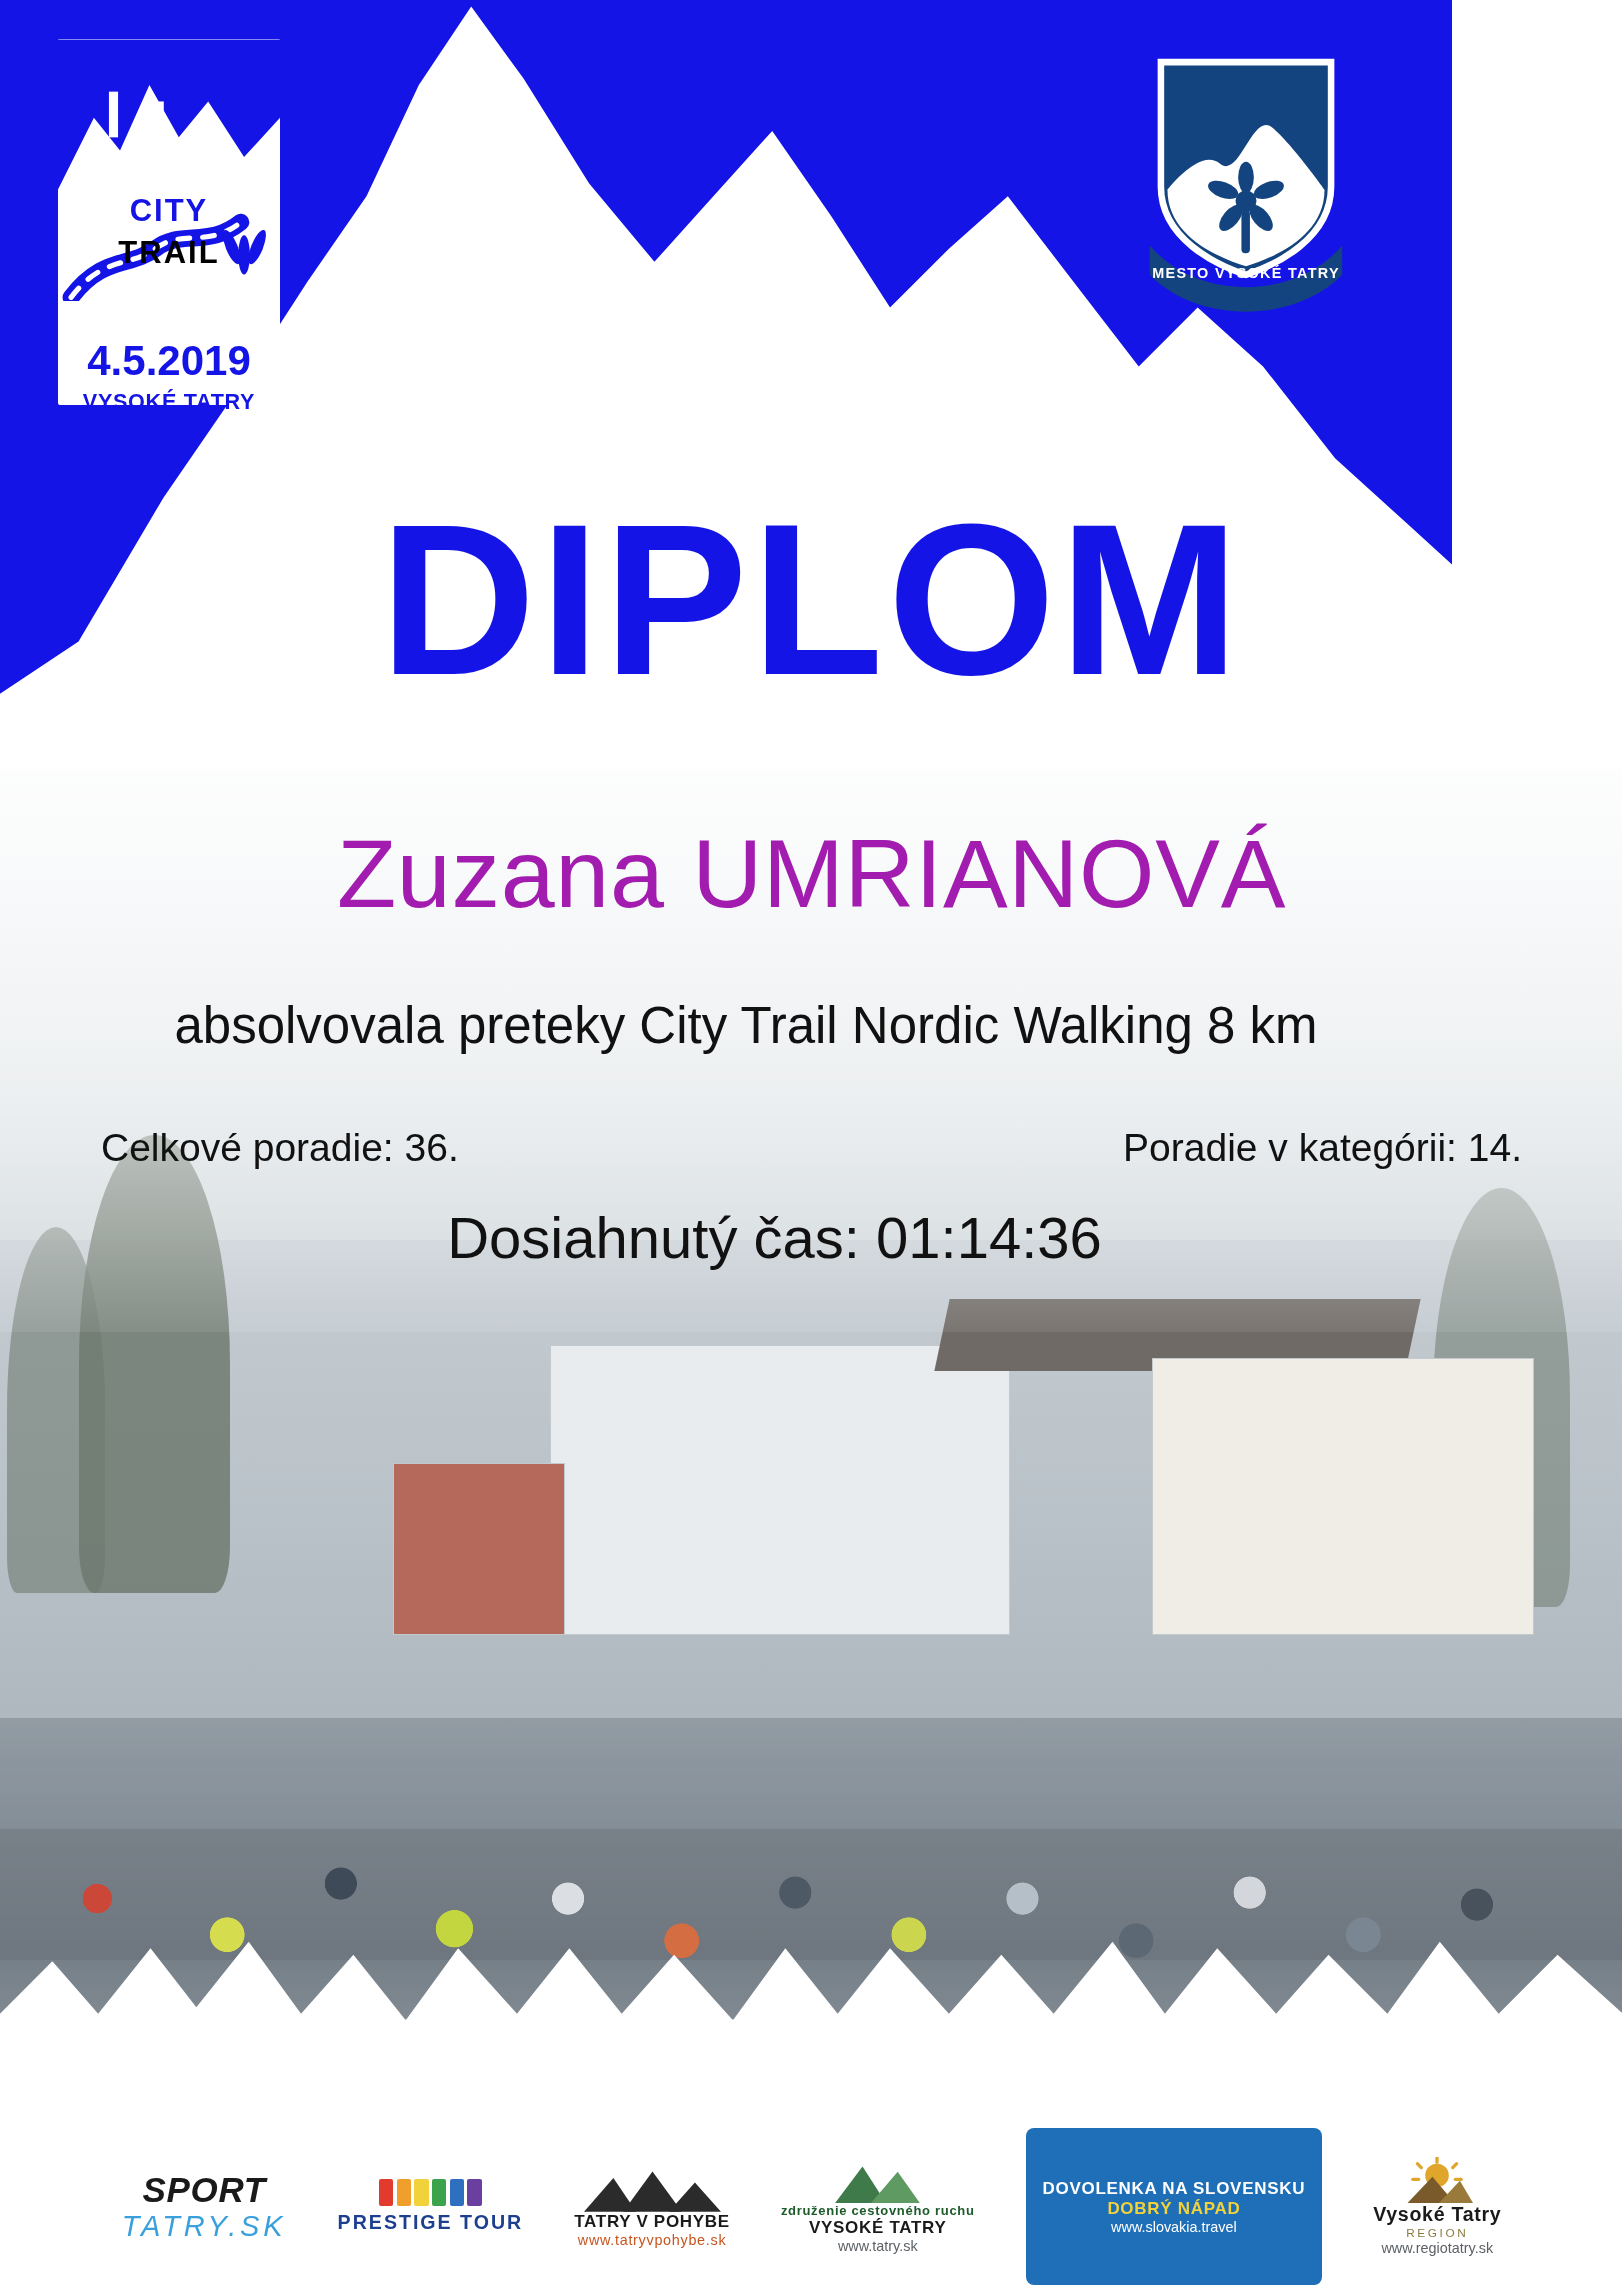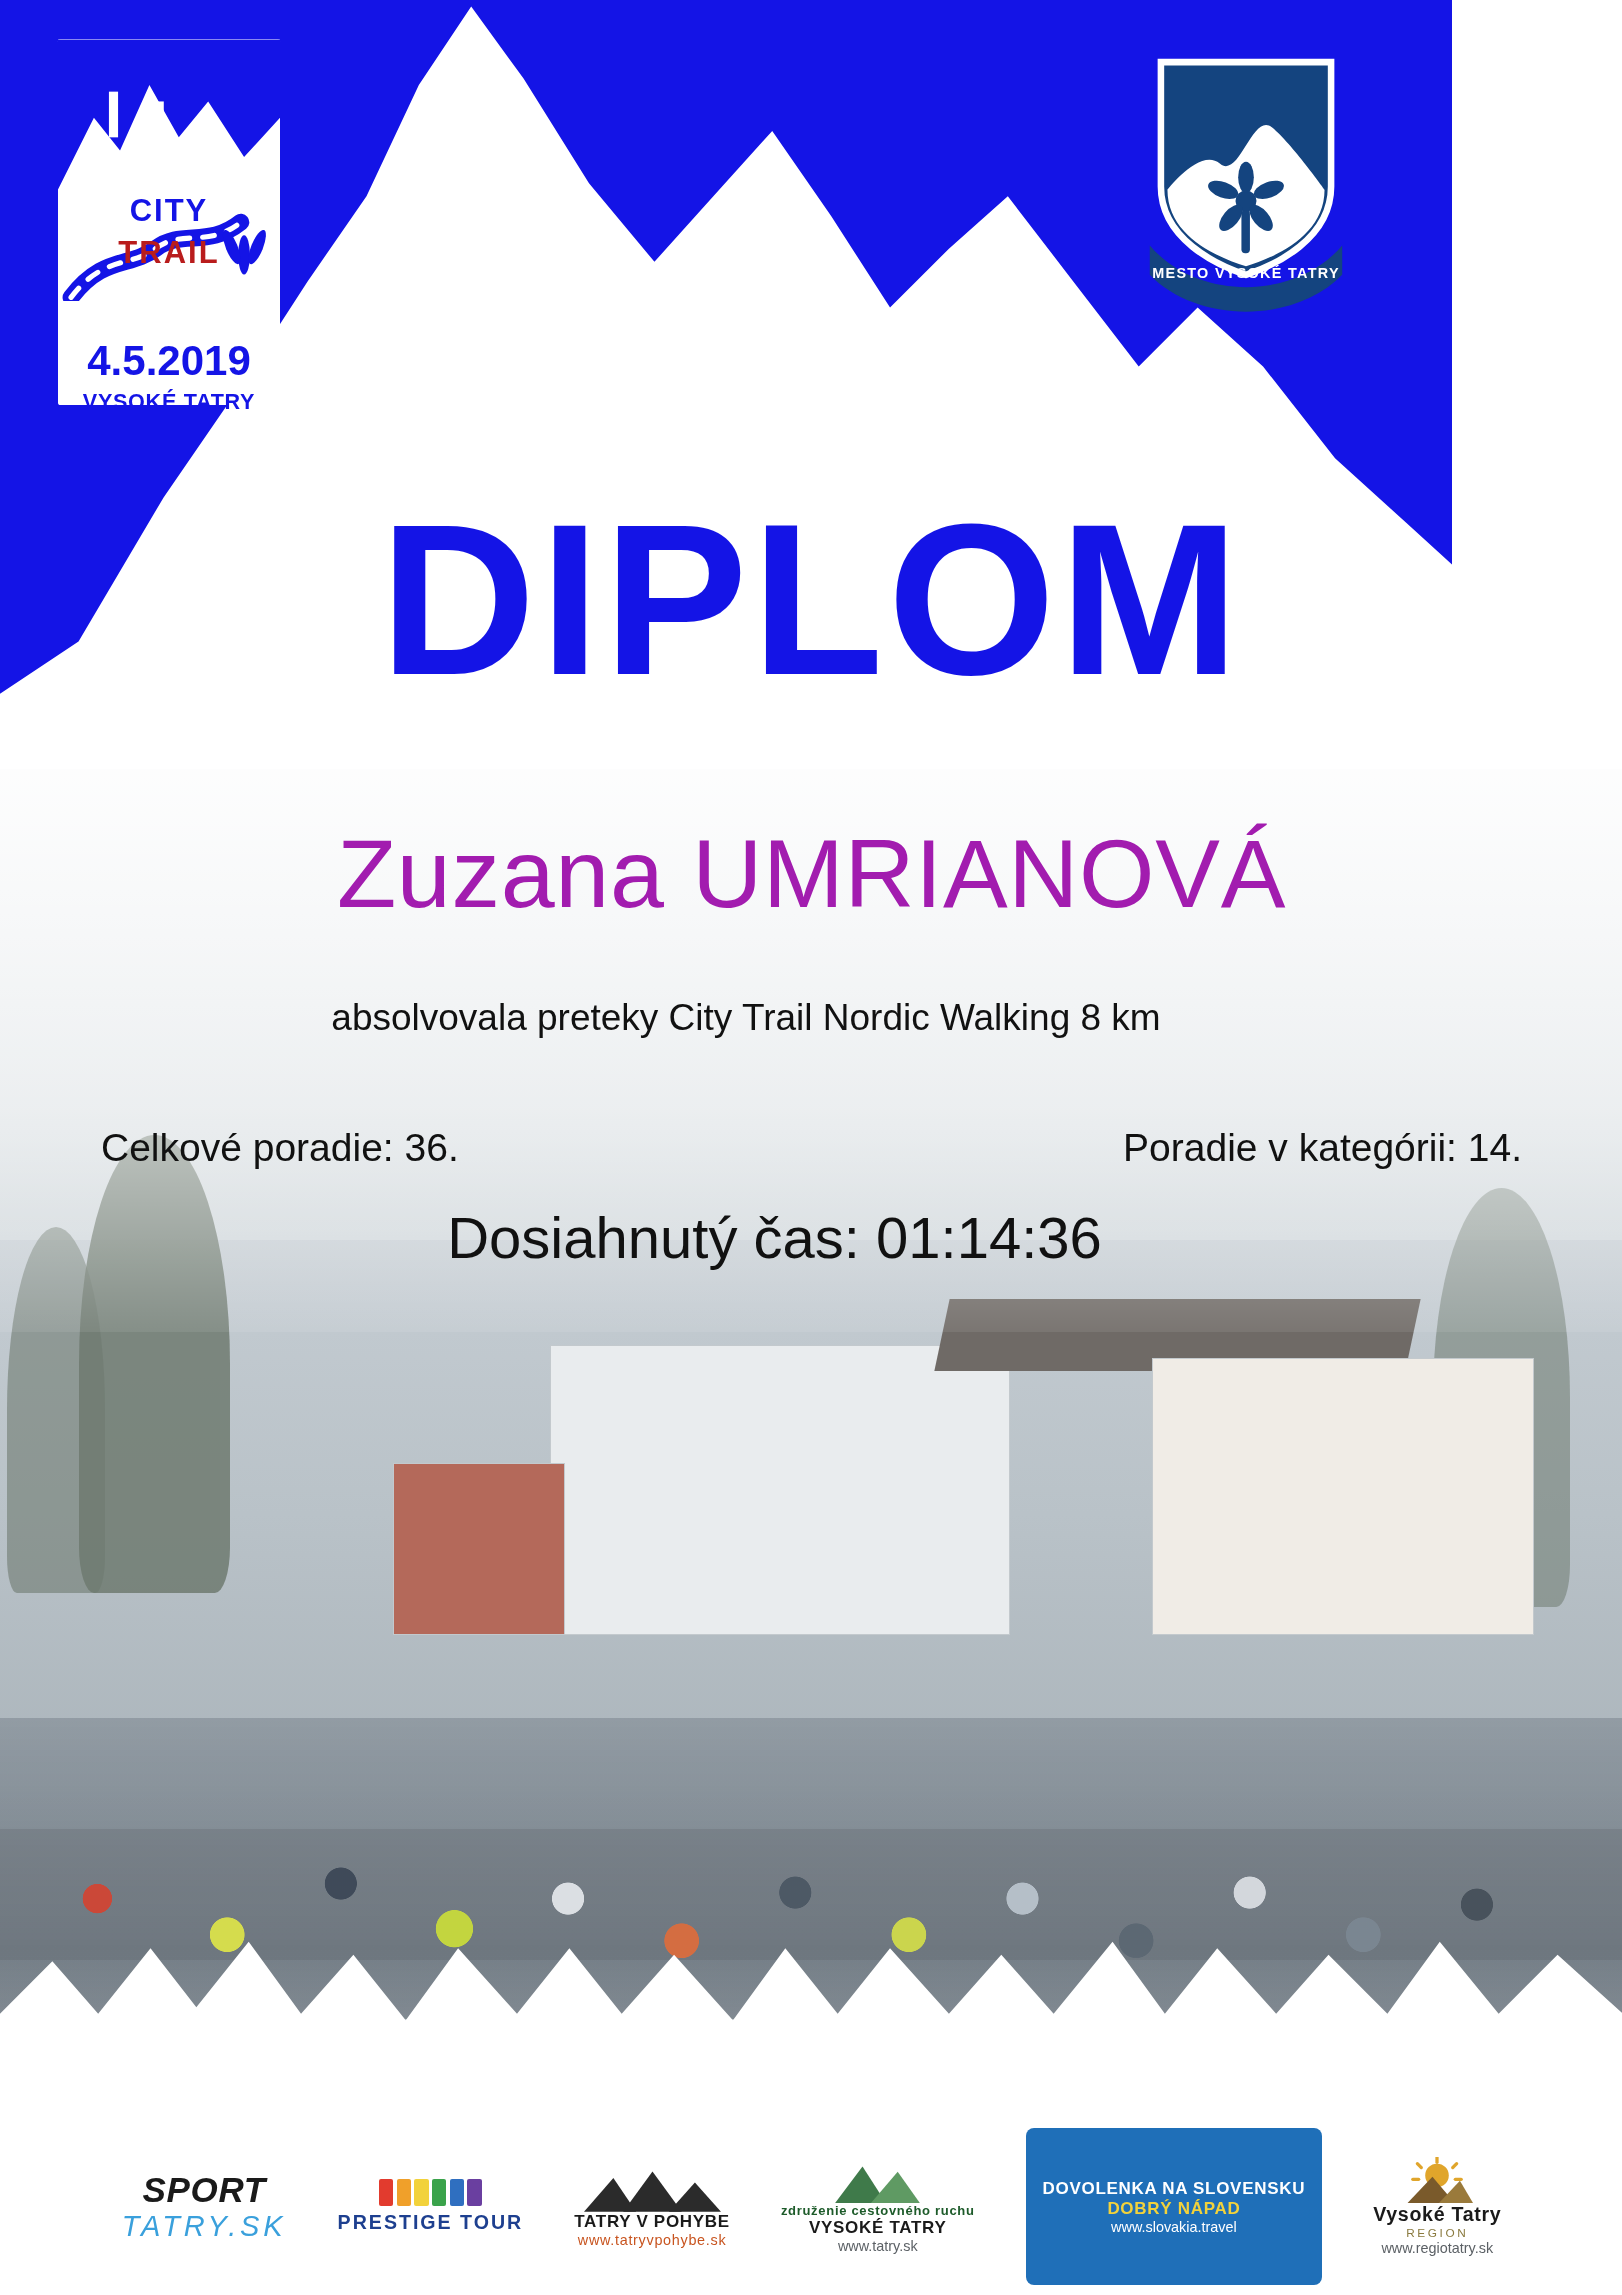--- a/index.html
+++ b/index.html
@@ -58,21 +58,21 @@
     color: #1414e6;
     font-weight: bold;
     font-size: 31px;
     letter-spacing: 2px;
   }
   .logo-ct-word2 {
     position: absolute;
     left: 0; top: 196px;
     width: 222px;
     text-align: center;
-    color: #b91c1c;
+    color: #000000;
     font-weight: bold;
     font-size: 31px;
     letter-spacing: 2px;
   }
   .logo-ct-date {
     position: absolute;
     left: 0; top: 298px;
     width: 222px;
     text-align: center;
     color: #1414e6;
@@ -195,21 +195,21 @@
     text-align: center;
     font-size: 97px;
     color: #a21caf;
     letter-spacing: 0.7px;
   }
   .subtitle {
     position: absolute;
     left: 0; top: 995px;
     width: 1492px;
     text-align: center;
-    font-size: 37px;
+    font-size: 51px;
     color: #111111;
     line-height: 1.22;
   }
   .ranks {
     position: absolute;
     left: 0; top: 1126px;
     width: 1623px;
     display: flex;
     justify-content: space-between;
     padding: 0 101px;

